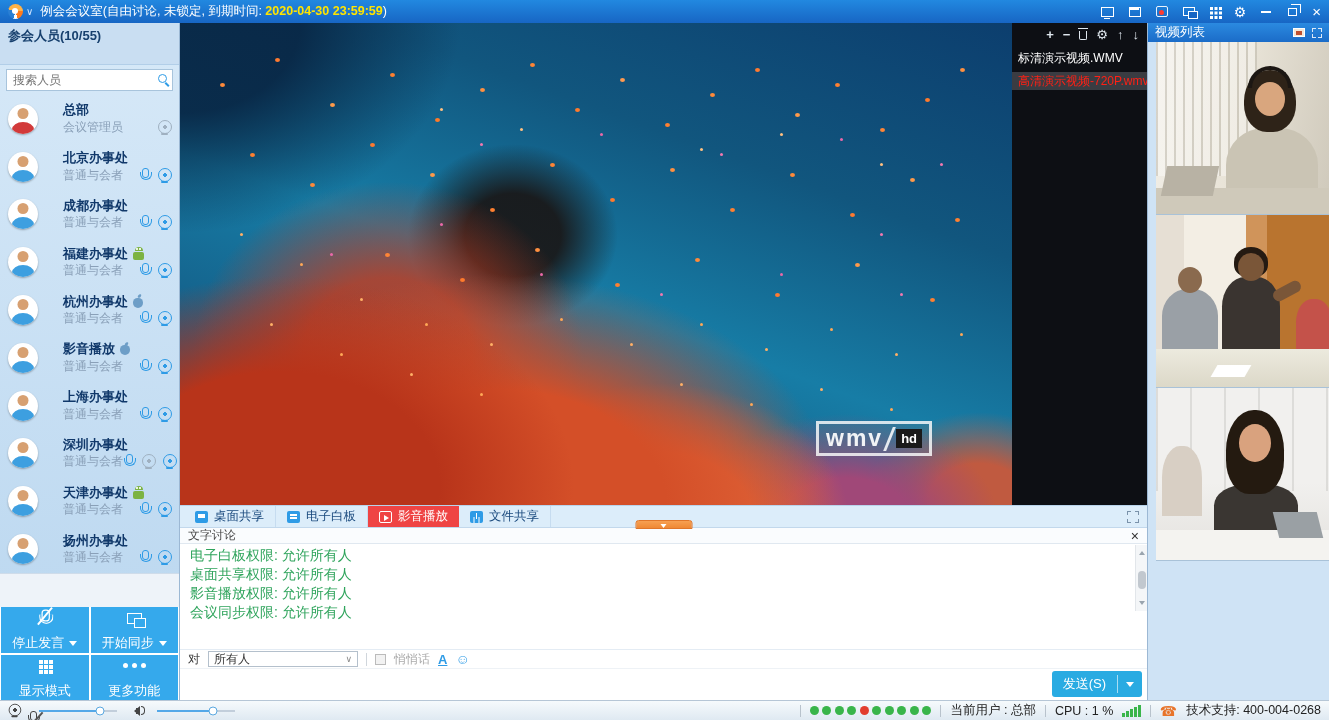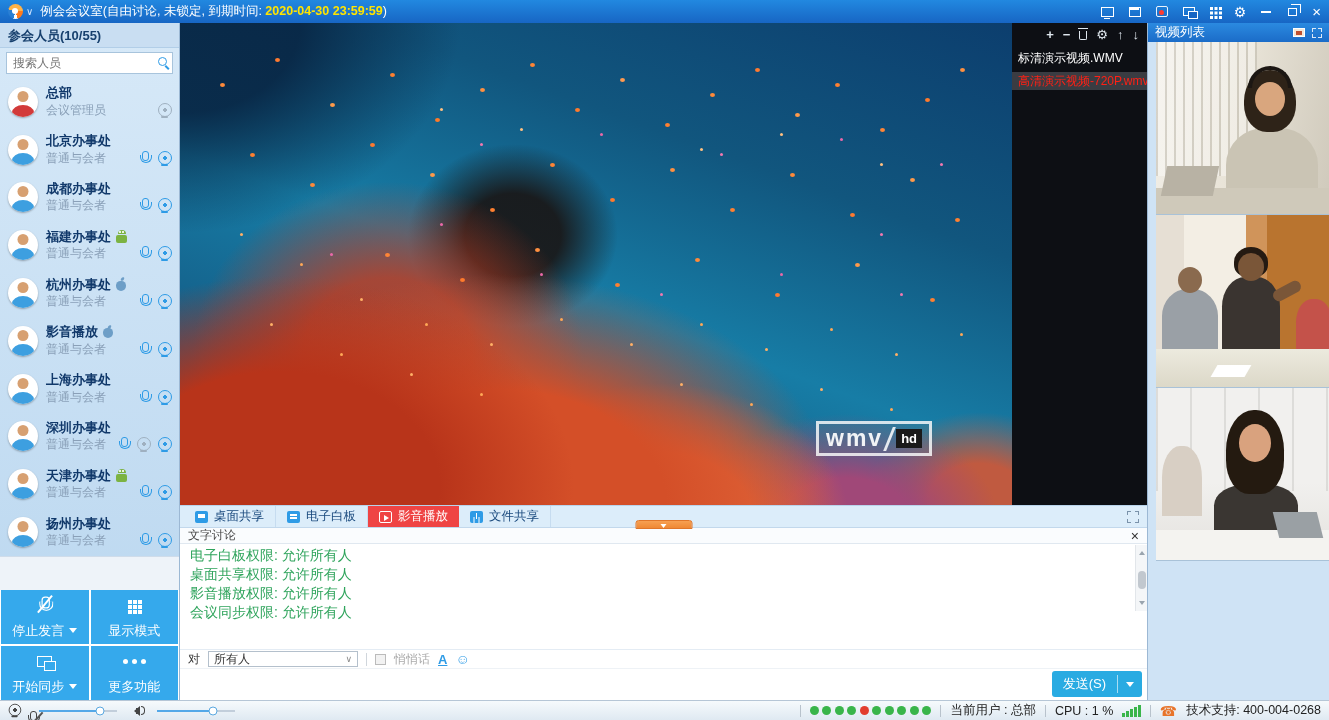--- a/index.html
+++ b/index.html
@@ -25,32 +25,32 @@
 .ti-sync::after{content:"";position:absolute;right:-4px;bottom:-4px;width:8px;height:6px;background:#1766c4;border:1.3px solid #fff}
 .ti-apps{width:3px;height:3px;background:#fff;box-shadow:4.5px 0 #fff,9px 0 #fff,0 4.5px #fff,4.5px 4.5px #fff,9px 4.5px #fff,0 9px #fff,4.5px 9px #fff,9px 9px #fff;margin:-6px 6px 0 0}
 .ti-gear{font-size:14px;color:#fff;line-height:1}
 .ti-min{width:10px;height:2px;background:#fff}
 .ti-max{width:9px;height:8px;border:1.3px solid #fff;position:relative;margin-left:2px}
 .ti-max::before{content:"";position:absolute;left:2.2px;top:-4.2px;width:9px;height:8px;border:1.3px solid #fff;border-bottom:none;border-left:none}
 .ti-close{font-size:15px;color:#fff;line-height:1}
 
 
 .sidebar{position:absolute;left:0;top:23px;width:180px;bottom:20px;background:linear-gradient(#d7e9f8,#b9d6ef);border-right:1px solid #9cb8d4;display:flex;flex-direction:column}
-.s-header{height:25px;line-height:25px;padding-left:8px;font-weight:bold;font-size:13px;color:#17406e;background:#c9def2;border-bottom:1px solid #b2cee8;flex:none}
+.s-header{height:42px;line-height:25px;padding-left:8px;font-weight:bold;font-size:13px;color:#17406e;background:#c9def2;border-bottom:1px solid #b2cee8;flex:none}
 .s-search{height:30px;padding:4px 6px;position:relative;flex:none}
 .s-search input{width:100%;height:22px;border:1px solid #a8c4dc;padding:0 26px 0 6px;font-size:12px;color:#333;background:#fff;outline:none}
 .ic-mag{position:absolute;right:12px;top:9px;width:9px;height:9px;border:1.6px solid #2e9be6;border-radius:50%}
 .ic-mag::after{content:"";position:absolute;left:7px;top:7px;width:5px;height:1.8px;background:#2e9be6;transform:rotate(45deg);transform-origin:0 0}
 .s-list{height:478px;flex:none}
 .prow{height:47.8px;display:flex;align-items:center;padding:0 8px}
 .avatar{width:30px;height:30px;border-radius:50%;background:#fff;position:relative;overflow:hidden;box-shadow:0 1px 2px rgba(0,0,0,.3);flex:none}
 .avatar::before{content:"";position:absolute;top:4px;left:50%;transform:translateX(-50%);width:11px;height:11px;border-radius:50%;background:#d7a071}
 .avatar::after{content:"";position:absolute;bottom:-3px;left:50%;transform:translateX(-50%);width:22px;height:15px;border-radius:50% 50% 0 0;background:#3d9fe0}
 .avatar.admin::after{background:#d23a3a}
-.pinfo{flex:1;margin-left:8px;min-width:0}
+.pinfo{flex:1;margin-left:25px;min-width:0}
 .l1{display:flex;align-items:center;gap:5px;height:16px}
 .pname{font-size:13px;font-weight:bold;color:#10386a;white-space:nowrap}
 .l2{display:flex;align-items:center;margin-top:1px;height:16px}
 .prole{font-size:12px;color:#8aa0b8;white-space:nowrap}
 .picons{margin-left:auto;display:flex;gap:8px;align-items:center}
 .ic-mic{width:11px;height:15px;position:relative;color:#2e9be6;flex:none}
 .ic-mic::before{content:"";position:absolute;left:3px;top:0;width:5px;height:8px;border:1.3px solid currentColor;border-radius:3px}
 .ic-mic::after{content:"";position:absolute;left:.5px;top:4px;width:10px;height:7px;border:1.3px solid currentColor;border-top:none;border-radius:0 0 6px 6px}
 .ic-cam{width:13px;height:15px;position:relative;color:#2e9be6;flex:none}
 .ic-cam::before{content:"";position:absolute;left:0;top:0;width:12px;height:12px;border:1.4px solid currentColor;border-radius:50%;background:radial-gradient(circle 2px at 50% 50%,currentColor 95%,transparent)}
@@ -441,33 +441,33 @@
             <span class="ic-mic" style="color:#fff"></span>
             <i class="slash"></i>
           </span>
         <span class="blabel-row">
             <span>停止发言</span>
             <i class="caret"></i>
           </span>
       </div>
       <div class="sbtn">
         <span class="bi">
-            <i class="bi-grid"></i>
-          </span>
-        <span class="blabel-row">
-            <span>显示模式</span>
-          </span>
-      </div>
-      <div class="sbtn">
-        <span class="bi">
             <i class="bi-sync"></i>
           </span>
         <span class="blabel-row">
             <span>开始同步</span>
             <i class="caret"></i>
+          </span>
+      </div>
+      <div class="sbtn">
+        <span class="bi">
+            <i class="bi-grid"></i>
+          </span>
+        <span class="blabel-row">
+            <span>显示模式</span>
           </span>
       </div>
       <div class="sbtn">
         <span class="bi">
             <i class="bi-more"></i>
           </span>
         <span class="blabel-row">
             <span>更多功能</span>
           </span>
       </div>

